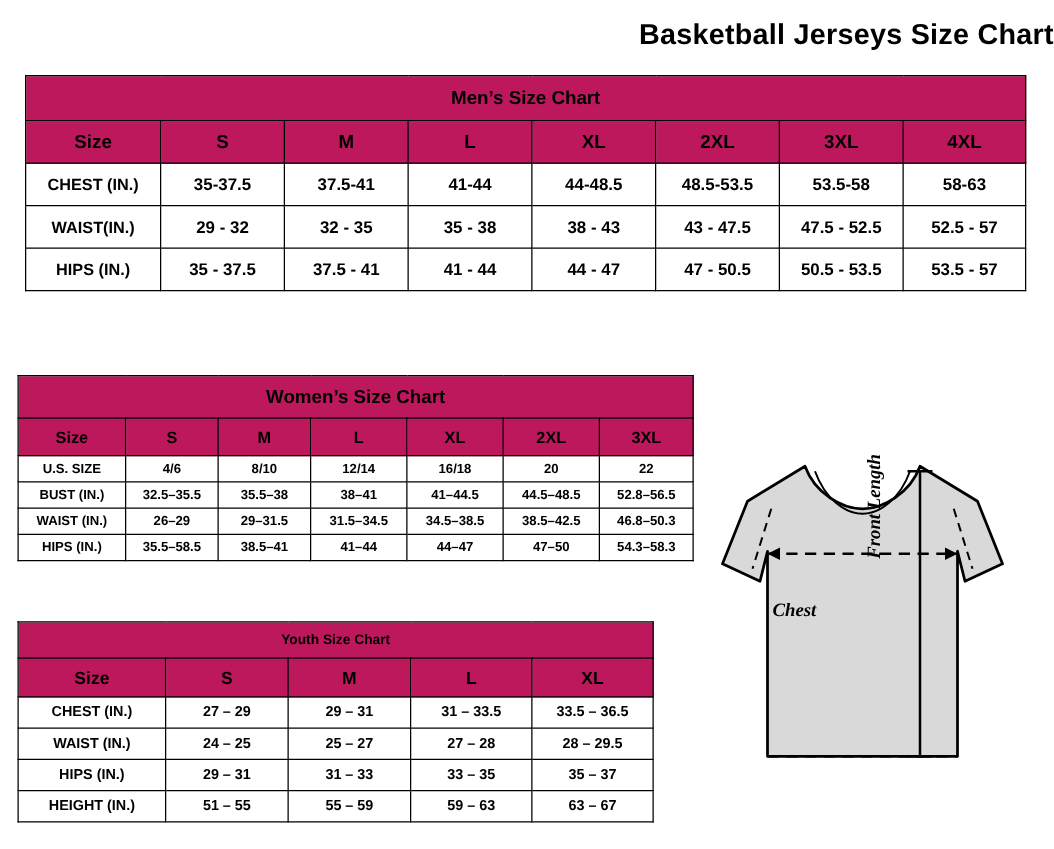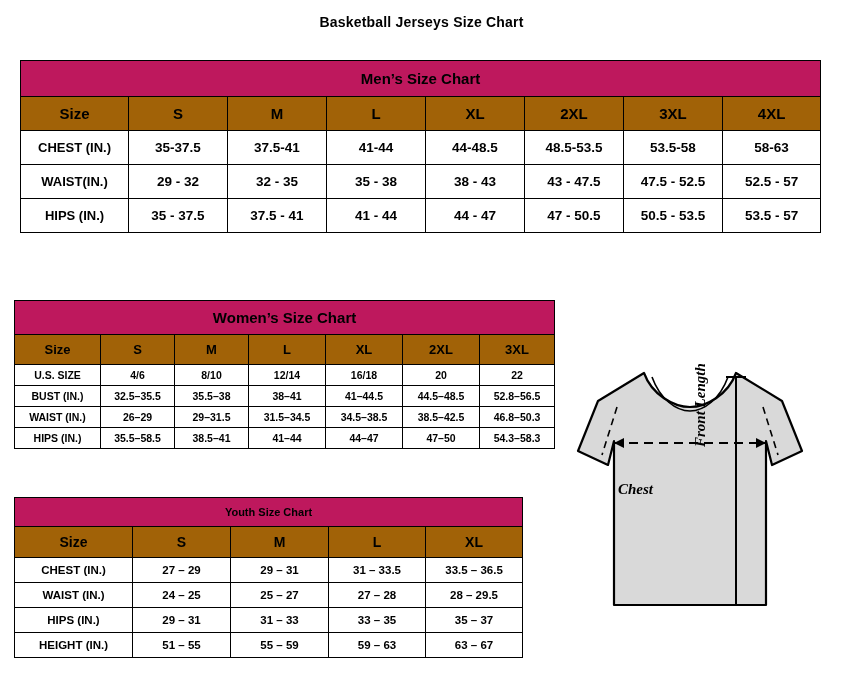--- a/index.html
+++ b/index.html
@@ -9,22 +9,22 @@
   }
   body {
     width: 843px;
     height: 679px;
     font-family: "Liberation Sans", sans-serif;
     color: #000000;
     position: relative;
     overflow: hidden;
   }
   .page-title {
-    text-align: center;
-    font-size: 14px;
+    text-align: right;
+    font-size: 23px;
     font-weight: bold;
     margin: 8px 0 0 0;
     padding-top: 6px;
     letter-spacing: .2px;
   }
 
   table {
     border-collapse: collapse;
     table-layout: fixed;
   }
@@ -36,21 +36,21 @@
     vertical-align: middle;
     font-weight: bold;
   }
   .caption-row td {
     background: #be185d;
     font-size: 15px;
     font-weight: bold;
     padding: 7px 0;
   }
   .header-row td {
-    background: #a16207;
+    background: #be185d;
     font-weight: bold;
   }
 
   
   #mens-table {
     position: absolute;
     left: 20px;
     top: 60px;
     width: 800px;
   }

